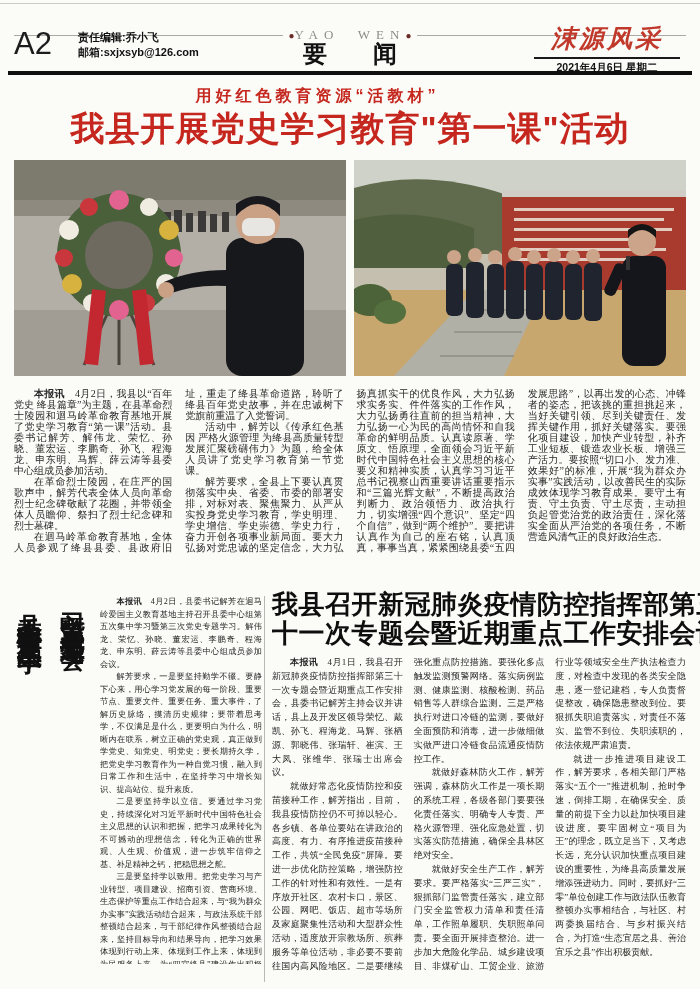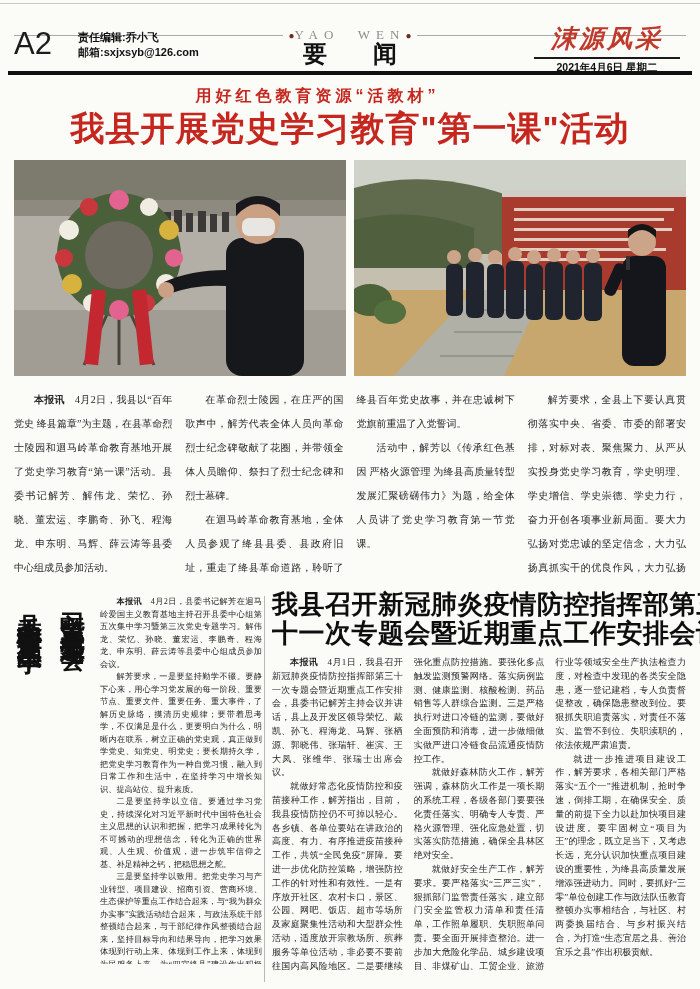--- a/index.html
+++ b/index.html
@@ -45,21 +45,21 @@
   .photo { position:absolute; top:160px; height:216px; overflow:hidden; background:#9a9a95; }
   .photo-left  { left:14px;  width:332px; }
   .photo-right { left:354px; width:332px; }
   .photo svg { display:block; }
 
   
   .para { text-indent:2em; text-align:justify; }
 
   
   .lead-body { position:absolute; top:388px; left:14px; width:672px; height:202px;
-    column-count:4; column-gap:13px; font-size:10px; line-height:24px; overflow:hidden;
+    column-count:4; column-gap:13px; font-size:10px; line-height:11px; overflow:hidden;
     color:#262626; }
 
   
   .bl-art { position:absolute; top:594px; left:14px; width:248px; height:392px; }
   .vtitle { position:absolute; top:0; left:0; height:392px; display:flex; gap:10px; }
   .vtitle .vcol { writing-mode:vertical-rl; text-orientation:upright;
     font-family:"Liberation Sans",sans-serif; font-weight:900; font-size:25px;
     letter-spacing:3px; color:#111; height:392px; }
   .bl-body { position:absolute; top:2px; left:86px; width:162px; height:368px;
     font-size:8.2px; line-height:12.5px; overflow:hidden; color:#262626; }

